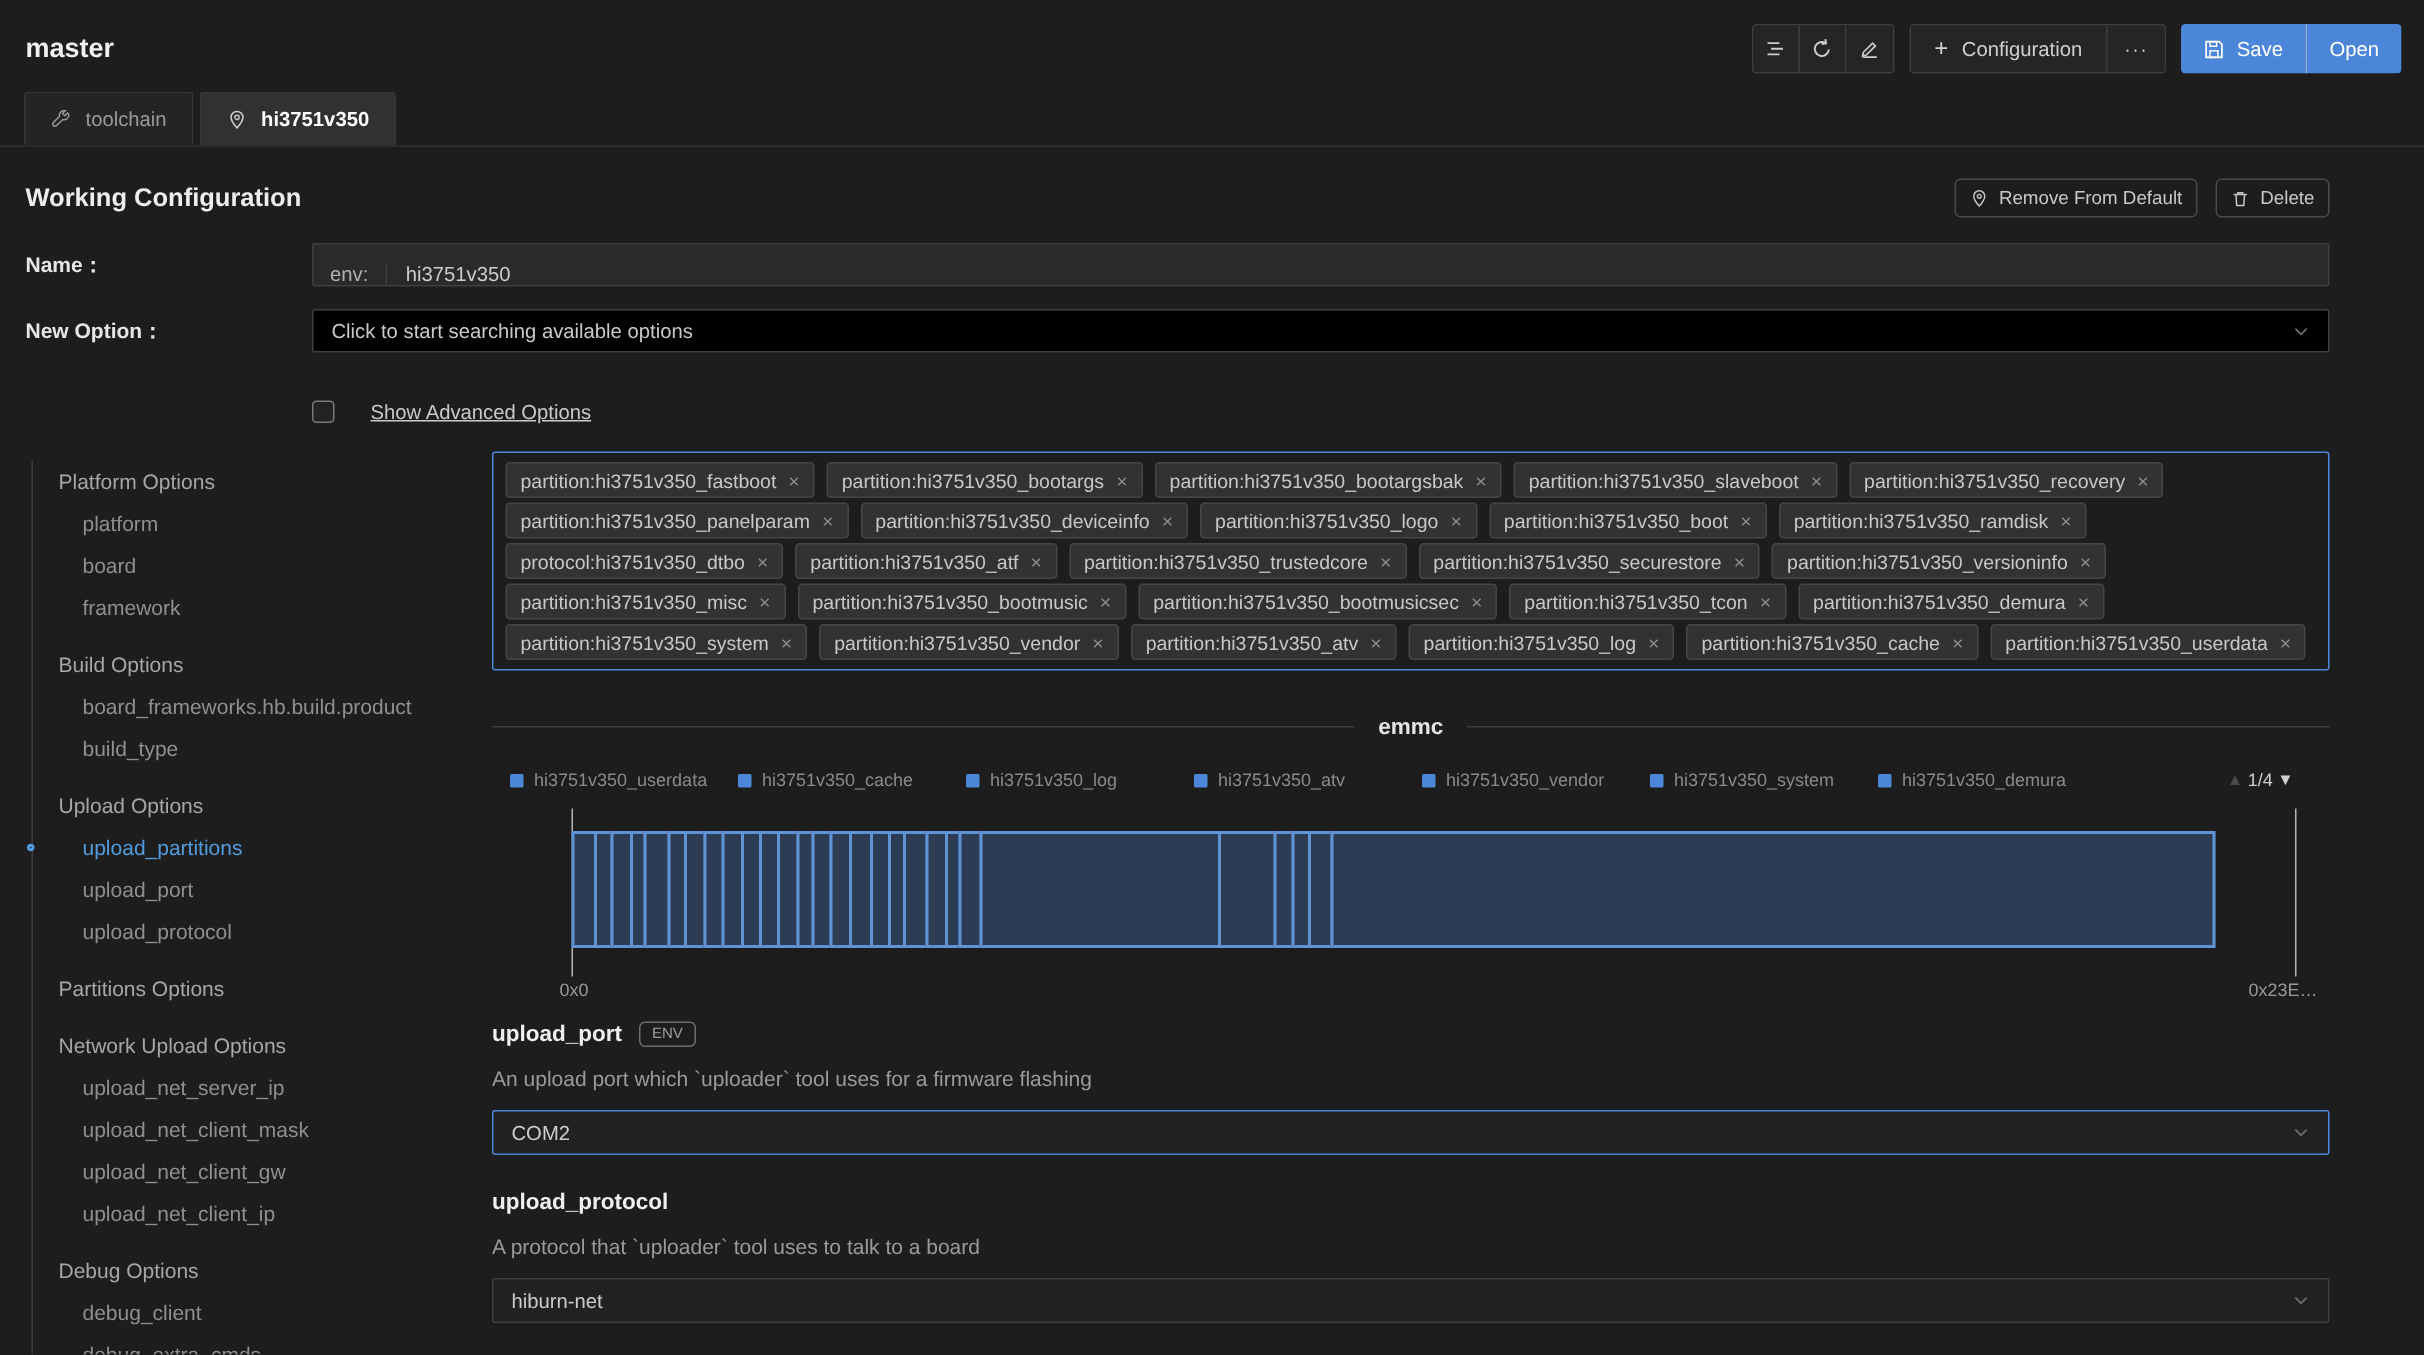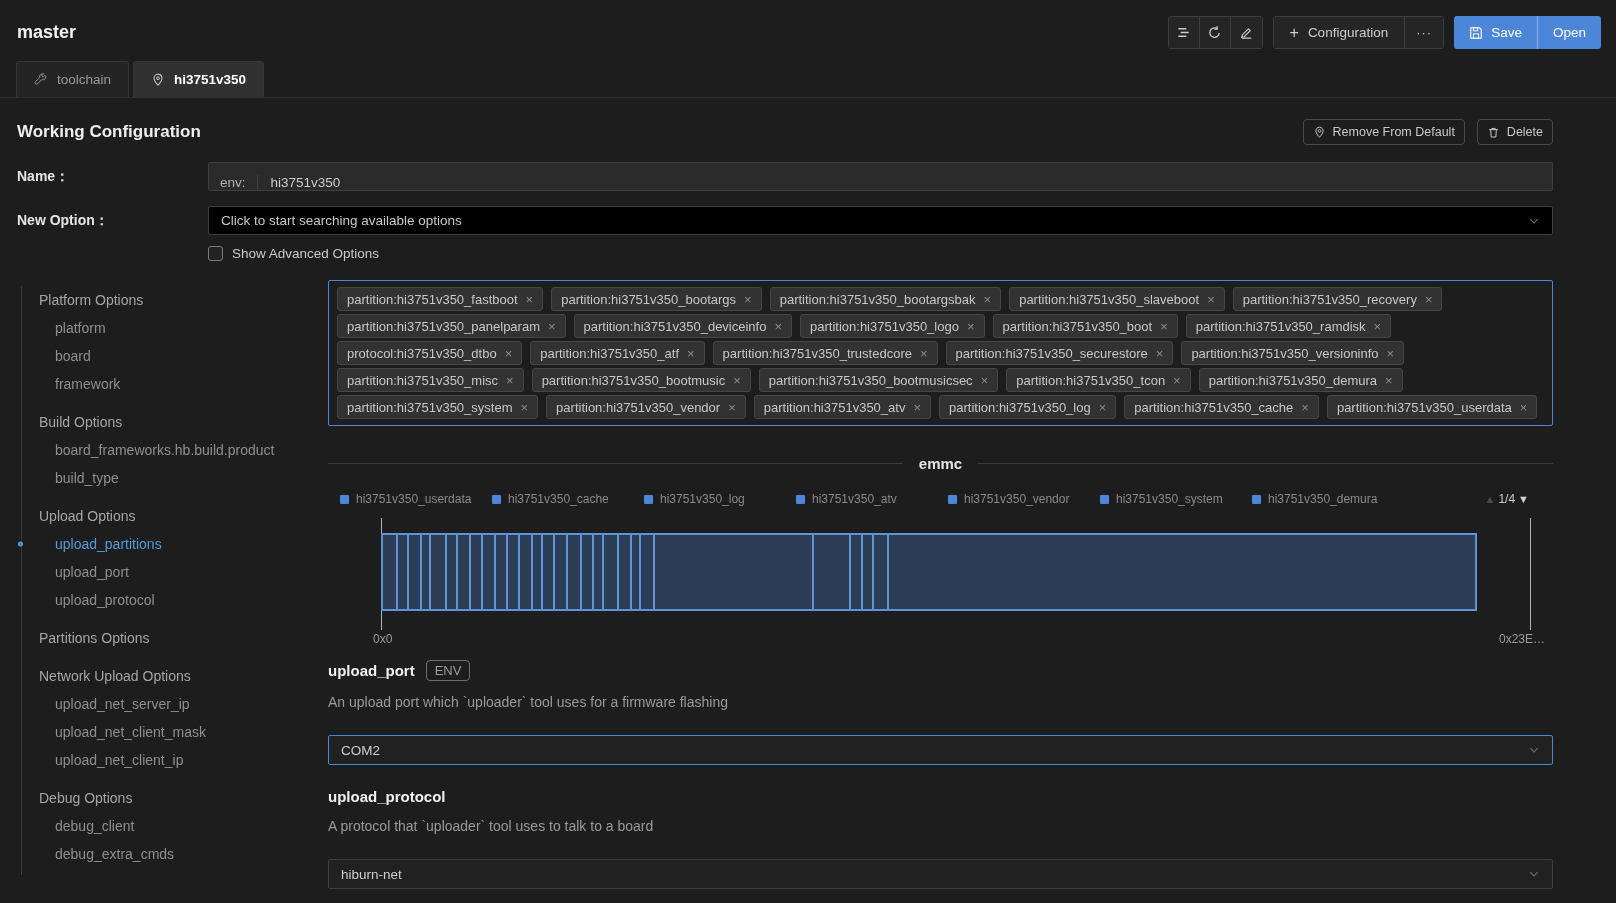--- a/index.html
+++ b/index.html
@@ -49,21 +49,21 @@
   .form-label { width:191px; flex:none; font-weight:bold; color:#e6e6e6; font-size:14px; }
   .form-field { flex:1; }
   .input-group { display:flex; align-items:flex-end; height:29px; background:#2a2a2a;
                  border:1px solid #3f3f3f; border-radius:2px; }
   .input-prefix { display:flex; align-items:center; padding:0 11px; border-right:1px solid #3f3f3f;
                   color:#b0b0b0; font-size:13.5px; }
   .input-value { display:flex; align-items:center; padding:0 13px; color:#cccccc; font-size:13.5px; flex:1; }
   .select-box { display:flex; align-items:center; justify-content:space-between; height:29px;
                 background:#000000; border:1px solid #3f3f3f; border-radius:2px; padding:0 12px;
                 color:#c9c9c9; font-size:13.5px; cursor:pointer; }
-  .checkbox-row { display:flex; align-items:center; gap:9px; margin:11px 63px 0 208px; }
+  .checkbox-row { display:flex; align-items:center; gap:24px; margin:32px 63px 0 208px;text-decoration:underline; }
   .checkbox { width:15px; height:15px; border:1px solid #7a7a7a; border-radius:3px; background:#232323; cursor:pointer; }
   .checkbox-label { color:#c9c9c9; font-size:13.5px; }
 
   
   .content { display:flex; margin-top:19px; }
   .sidebar { width:328px; flex:none; position:relative; padding:6px 0 0 39px; }
   .rail { position:absolute; left:21px; top:6px; bottom:14px; width:1px; background:#3d3d3d; }
   .side-group { margin-bottom:10px; }
   .side-group-label { color:#a6a6a6; font-size:14px; padding:6px 0; }
   .side-item { color:#8f8f8f; font-size:14px; padding:6px 0 6px 16px; position:relative; cursor:pointer; }
@@ -101,23 +101,23 @@
   .chart-bar { position:absolute; left:0; right:0; top:15px; height:78px; display:flex; }
   .chart-seg { background:var(--barfill,#2c3c55); border:2px solid var(--barline,#5e94d4); margin-left:-2px; }
   .chart-seg:first-child { margin-left:0; }
   .axis-label { position:absolute; top:114px; color:#9a9a9a; font-size:12px; }
   .axis-label.left { left:-8px; } .axis-label.right { right:-14px; }
 
   
   .opt-block { margin-top:12px; }
   .opt-title-row { display:flex; align-items:center; gap:11px; }
   .opt-name { font-weight:bold; color:#f0f0f0; font-size:15px; }
-  .env-badge { border:1px solid #6e6e6e; border-radius:4px; color:#9e9e9e; font-size:13px; padding:2px 8px; }
+  .env-badge { border:1px solid #6e6e6e; border-radius:4px; color:#9e9e9e; font-size:10px; padding:2px 8px; }
   .opt-desc { color:#9a9a9a; font-size:14px; margin-top:13px; }
-  .opt-select { margin-top:25px; height:30px; border:1px solid #3f3f3f; border-radius:2px;
+  .opt-select { margin-top:13px; height:30px; border:1px solid #3f3f3f; border-radius:2px;
                 display:flex; align-items:center; justify-content:space-between; padding:0 12px;
                 color:#cccccc; font-size:13.5px; cursor:pointer; background:#212121; }
   .opt-select.focused { border-color:var(--accent,#4c86d8); }
 </style>
 </head>
 <body>
 
 <div class="topbar">
   <div class="page-title">master</div>
   <div class="topbar-right">
@@ -263,20 +263,21 @@
           <div class="side-item"><span>upload_port</span></div>
           <div class="side-item"><span>upload_protocol</span></div>
         </div>
         <div class="side-group">
           <div class="side-group-label">Partitions Options</div>
         </div>
         <div class="side-group">
           <div class="side-group-label">Network Upload Options</div>
           <div class="side-item"><span>upload_net_server_ip</span></div>
           <div class="side-item"><span>upload_net_client_mask</span></div>
+          <div class="side-item"><span>upload_net_client_gw</span></div>
           <div class="side-item"><span>upload_net_client_ip</span></div>
         </div>
         <div class="side-group">
           <div class="side-group-label">Debug Options</div>
           <div class="side-item"><span>debug_client</span></div>
           <div class="side-item"><span>debug_extra_cmds</span></div>
         </div>
       </div>
   </div>
 

